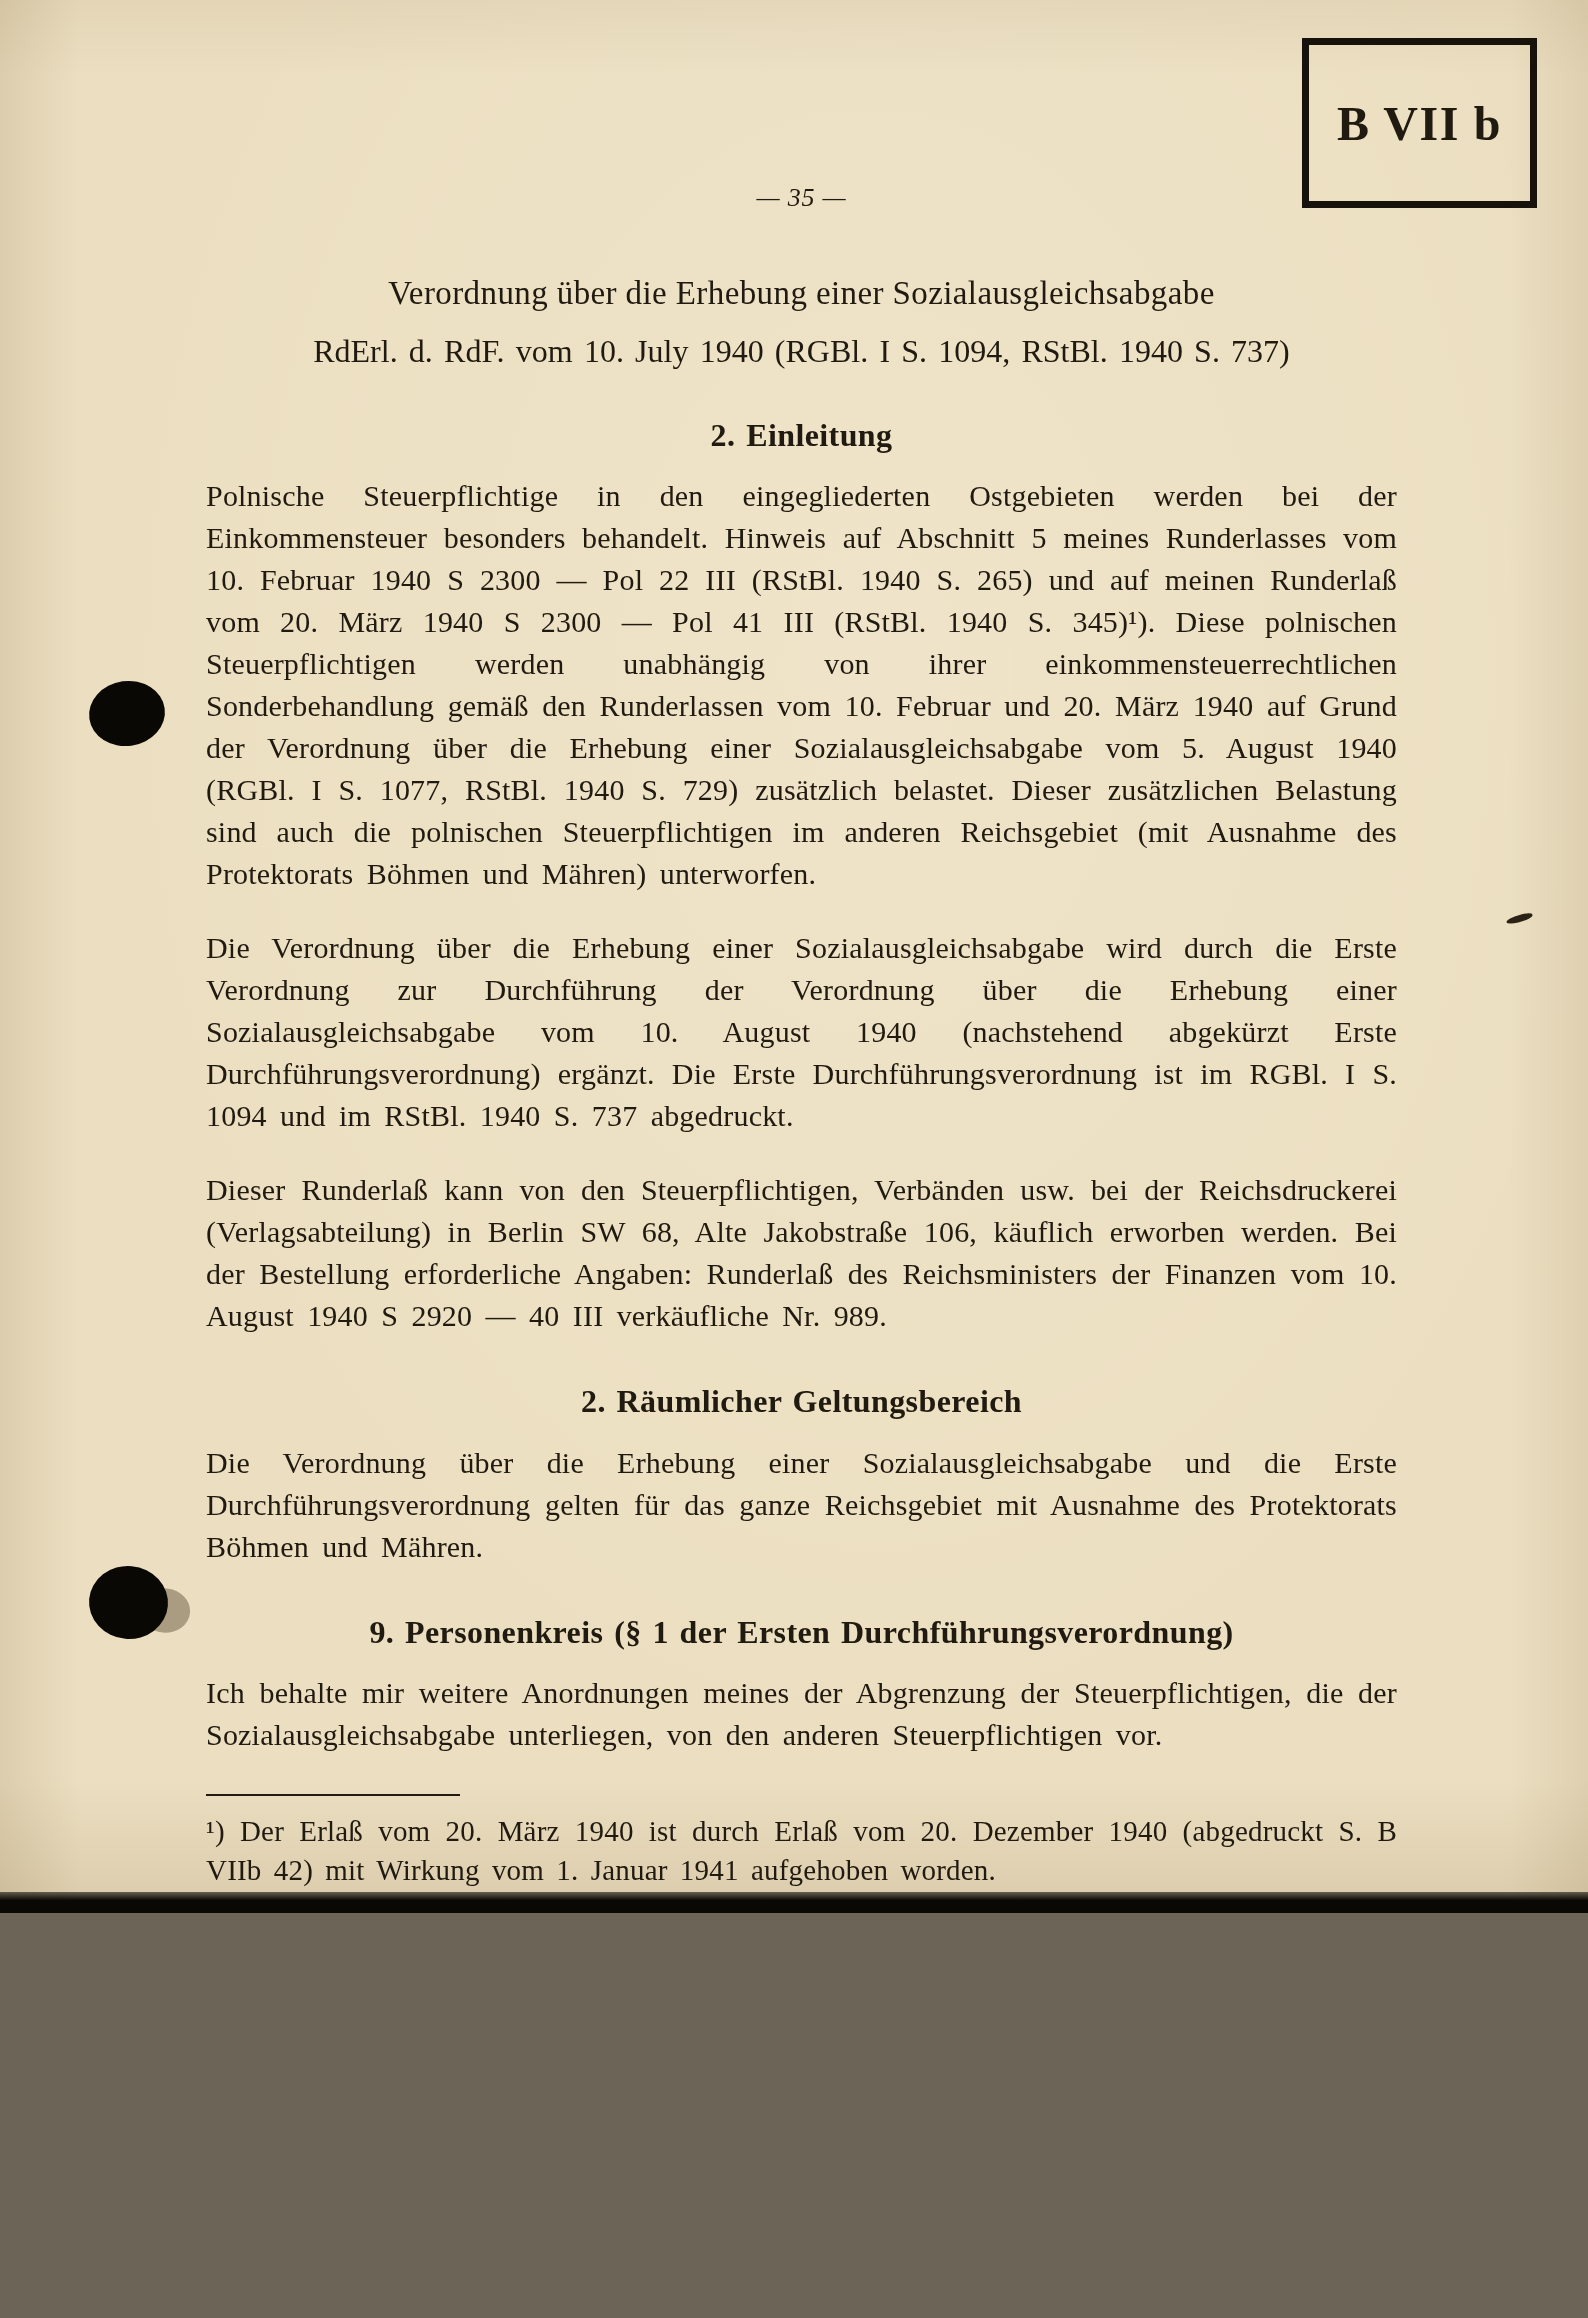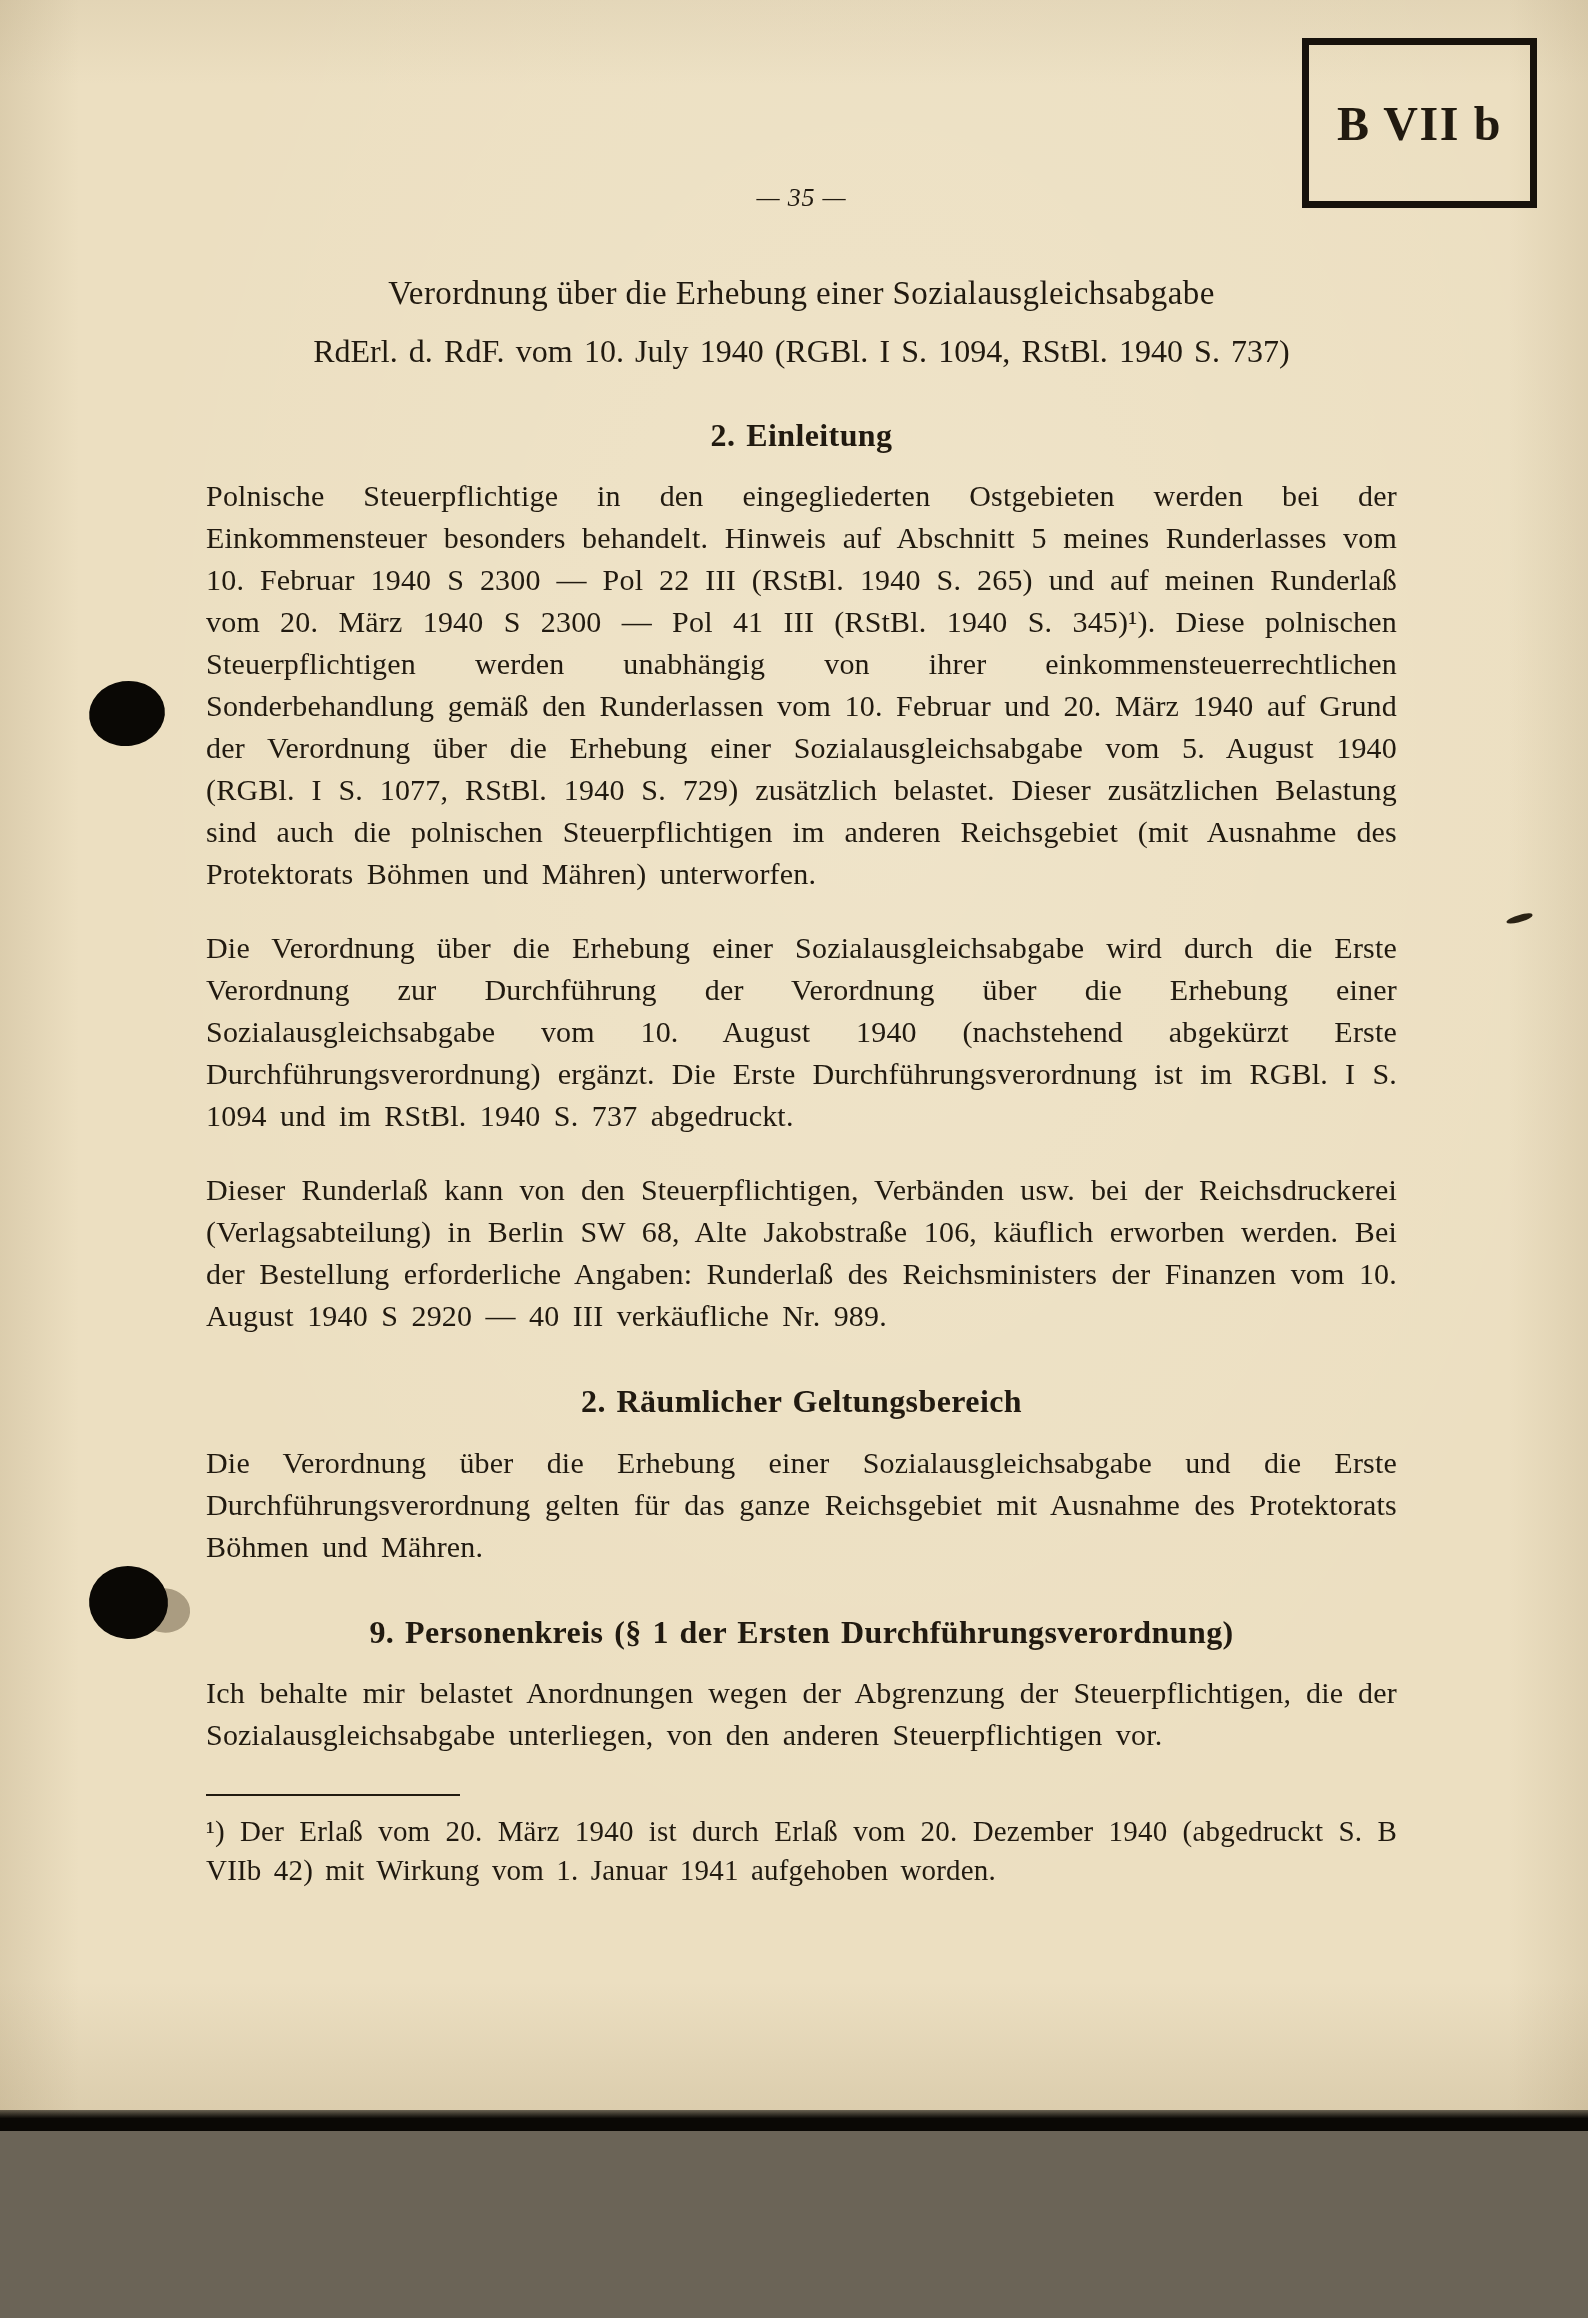--- a/index.html
+++ b/index.html
@@ -3,21 +3,21 @@
 <meta charset="utf-8">
 <style>
   html, body {
     margin: 0;
     padding: 0;
     background: #6b6457;
   }
   .scan {
     position: relative;
     width: 1588px;
-    height: 2131px;
+    height: 1913px;
     overflow: hidden;
     background:
       radial-gradient(ellipse at 55% 35%, rgba(255,253,244,0.16), rgba(255,255,255,0) 62%),
       linear-gradient(90deg, rgba(118,94,52,0.14) 0%, rgba(118,94,52,0) 5%, rgba(118,94,52,0) 95%, rgba(118,94,52,0.12) 100%),
       linear-gradient(180deg, rgba(118,94,52,0.08) 0%, rgba(118,94,52,0) 4%, rgba(118,94,52,0) 93%, rgba(118,94,52,0.16) 100%),
       #ecdfc1;
     font-family: "Liberation Serif", "DejaVu Serif", serif;
     color: #211a10;
   }
 
@@ -171,21 +171,21 @@
 
     <h2 class="section-heading">2. Einleitung</h2>
     <p class="body-para">Polnische Steuerpflichtige in den eingegliederten Ostgebieten werden bei der Einkommensteuer besonders behandelt. Hinweis auf Abschnitt 5 meines Runderlasses vom 10. Februar 1940 S 2300 — Pol 22 III (RStBl. 1940 S. 265) und auf meinen Runderlaß vom 20. März 1940 S 2300 — Pol 41 III (RStBl. 1940 S. 345)¹). Diese polnischen Steuerpflichtigen werden unabhängig von ihrer einkommensteuerrechtlichen Sonderbehandlung gemäß den Runderlassen vom 10. Februar und 20. März 1940 auf Grund der Verordnung über die Erhebung einer Sozialausgleichsabgabe vom 5. August 1940 (RGBl. I S. 1077, RStBl. 1940 S. 729) zusätzlich belastet. Dieser zusätzlichen Belastung sind auch die polnischen Steuerpflichtigen im anderen Reichsgebiet (mit Ausnahme des Protektorats Böhmen und Mähren) unterworfen.</p>
     <p class="body-para">Die Verordnung über die Erhebung einer Sozialausgleichsabgabe wird durch die Erste Verordnung zur Durchführung der Verordnung über die Erhebung einer Sozialausgleichsabgabe vom 10. August 1940 (nachstehend abgekürzt Erste Durchführungsverordnung) ergänzt. Die Erste Durchführungsverordnung ist im RGBl. I S. 1094 und im RStBl. 1940 S. 737 abgedruckt.</p>
     <p class="body-para">Dieser Runderlaß kann von den Steuerpflichtigen, Verbänden usw. bei der Reichsdruckerei (Verlagsabteilung) in Berlin SW 68, Alte Jakobstraße 106, käuflich erworben werden. Bei der Bestellung erforderliche Angaben: Runderlaß des Reichsministers der Finanzen vom 10. August 1940 S 2920 — 40 III verkäufliche Nr. 989.</p>
 
     <h2 class="section-heading">2. Räumlicher Geltungsbereich</h2>
     <p class="body-para">Die Verordnung über die Erhebung einer Sozialausgleichsabgabe und die Erste Durchführungsverordnung gelten für das ganze Reichsgebiet mit Ausnahme des Protektorats Böhmen und Mähren.</p>
 
     <h2 class="section-heading">9. Personenkreis (§ 1 der Ersten Durchführungsverordnung)</h2>
-    <p class="body-para">Ich behalte mir belastet Anordnungen wegen der Abgrenzung der Steuerpflichtigen, die der Sozialausgleichsabgabe unterliegen, von den anderen Steuerpflichtigen vor.</p>
+    <p class="body-para">Ich behalte mir weitere Anordnungen meines der Abgrenzung der Steuerpflichtigen, die der Sozialausgleichsabgabe unterliegen, von den anderen Steuerpflichtigen vor.</p>
 
     <div class="footnote">
       <div class="footnote-rule"></div>
       <p class="footnote-text">¹) Der Erlaß vom 20. März 1940 ist durch Erlaß vom 20. Dezember 1940 (abgedruckt S. B VIIb 42) mit Wirkung vom 1. Januar 1941 aufgehoben worden.</p>
     </div>
 
   </div>
 
   <div class="hole-punch hole-1"></div>
   <div class="hole-punch hole-2"></div>

